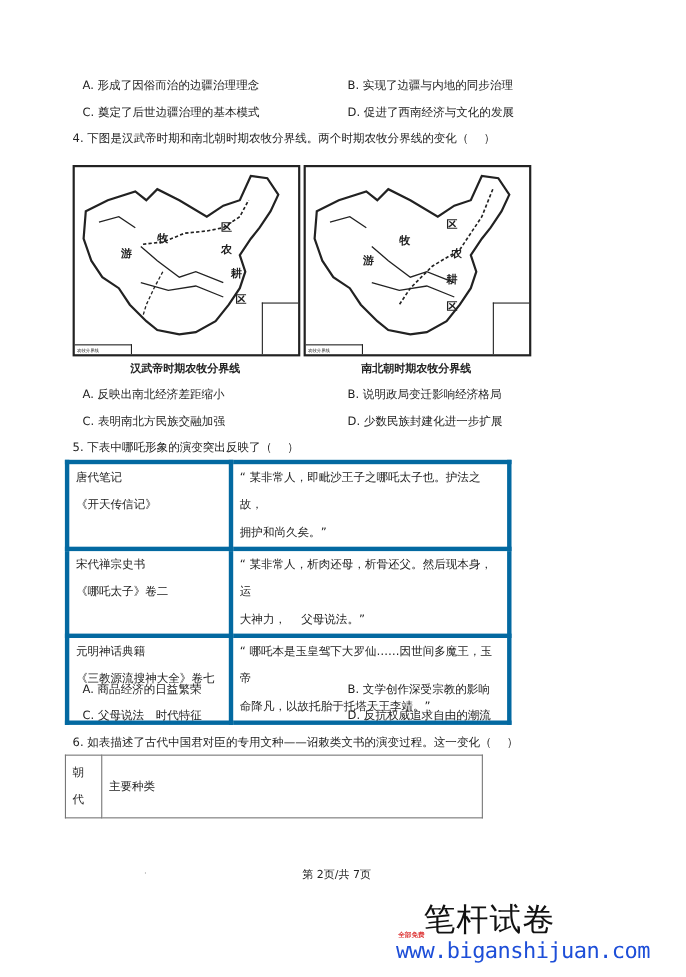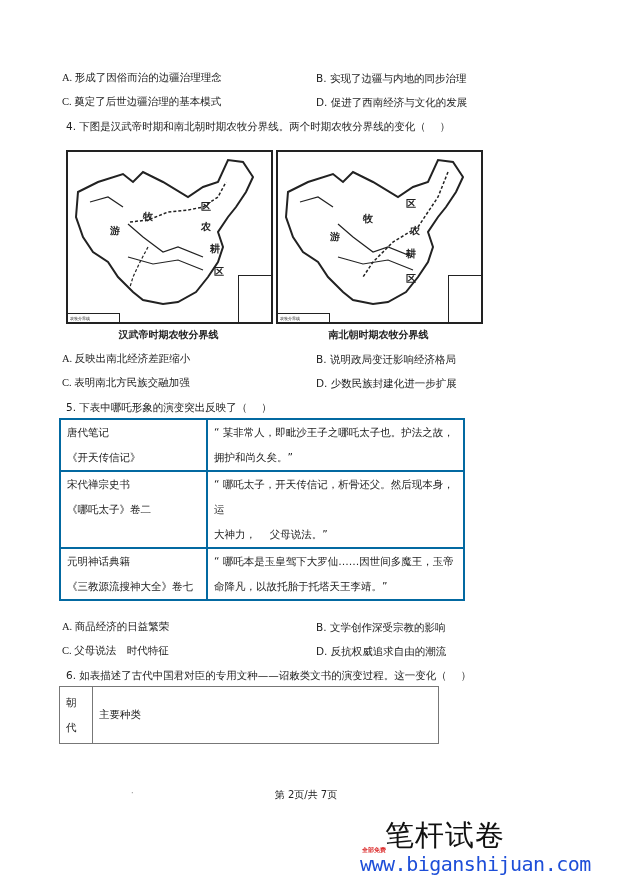--- a/index.html
+++ b/index.html
@@ -1,33 +1,33 @@
 <!DOCTYPE html>
 <html><head>
 <meta charset="utf-8">
 <style>
   html, body { margin: 0; padding: 0; background: #ffffff; }
   body { width: 624px; height: 888px; position: relative; overflow: hidden;
          font-family: "DejaVu Sans", "Liberation Sans", sans-serif; color: #222; }
   .line { position: absolute; font-size: 10.5px; line-height: 14px; white-space: nowrap; }
-  .optA { left: 62px; font-family: Liberation Serif, serif; }
+  .optA { left: 75px; }
   .optB { left: 316px; }
   .qtext { left: 66px; }
   .maps { position: absolute; left: 66px; top: 150px; width: 420px; height: 190px; }
   .map { position: absolute; top: 0; width: 205px; height: 176px; }
   .map-frame { position: absolute; left: 0; top: 0; width: 203px; height: 170px; border: 2px solid #222; background: #fff; }
   .map-frame svg { position: absolute; left: 0; top: 0; }
   .map-caption { position: absolute; top: 178px; left: 0; width: 205px; text-align: center;
                  font-family: "DejaVu Serif", "Liberation Serif", serif; font-weight: bold; font-size: 10px; }
   .legend { position: absolute; left: 0; bottom: 0; width: 52px; height: 9px; border-top: 1.5px solid #222; border-right: 1.5px solid #222;
             font-size: 4px; line-height: 9px; padding-left: 2px; box-sizing: border-box; }
   .inset { position: absolute; right: 0; bottom: 0; width: 32px; height: 46px; border-left: 1.5px solid #222; border-top: 1.5px solid #222; }
   .maplabel { position: absolute; font-size: 10px; font-weight: bold; font-family: "DejaVu Serif", "Liberation Serif", serif; }
   table.t5 { position: absolute; left: 59px; top: 418px; border-collapse: collapse; width: 406px; }
-  table.t5 td { border: 2px solid #0369a1; font-size: 10.5px; line-height: 25px; padding: 0 6px; vertical-align: top; margin-top: 22px; }
+  table.t5 td { border: 4px solid #0369a1; font-size: 10.5px; line-height: 25px; padding: 0 6px; vertical-align: top; margin-top: 22px; }
   table.t5 td.src { width: 133px; }
   table.t6 { position: absolute; left: 59px; top: 686px; border-collapse: collapse; width: 380px; height: 58px; }
   table.t6 td { border: 1px solid #777; font-size: 10.5px; padding: 0 6px; }
   table.t6 td.dyn { width: 20px; line-height: 25px; }
   .footer { position: absolute; left: 0; top: 788px; width: 612px; text-align: center; font-size: 10px; }
   .dot { position: absolute; left: 131px; top: 789px; font-size: 8px; color: #888; }
   .wm { position: absolute; left: 359px; top: 816px; width: 160px; height: 60px; }
   .wm-title { position: absolute; left: 26px; top: 0; font-size: 29px; font-family: "DejaVu Sans", sans-serif; color: #111; letter-spacing: 1px; }
   .wm-free { position: absolute; left: 3px; top: 30px; font-size: 6px; color: #d33; font-weight: bold; }
   .wm-url { position: absolute; left: 1px; top: 36px; font-size: 20px; font-family: "DejaVu Sans Mono", "Liberation Mono", monospace; color: #1d4ed8; letter-spacing: -0.5px; }
@@ -101,21 +101,21 @@
       <div>“ 某非常人，即毗沙王子之哪吒太子也。护法之故，</div>
       <div>拥护和尚久矣。”</div>
     </td>
   </tr>
   <tr>
     <td class="src">
       <div>宋代禅宗史书</div>
       <div>《哪吒太子》卷二</div>
     </td>
     <td>
-      <div>“ 哪吒太子，开天传信记，析骨还父。然后现本身，运</div>
+      <div>“ 某非常人，析肉还母，析骨还父。然后现本身，运</div>
       <div>大神力，　 父母说法。”</div>
     </td>
   </tr>
   <tr>
     <td class="src">
       <div>元明神话典籍</div>
       <div>《三教源流搜神大全》卷七</div>
     </td>
     <td>
       <div>“ 哪吒本是玉皇驾下大罗仙……因世间多魔王，玉帝</div>

